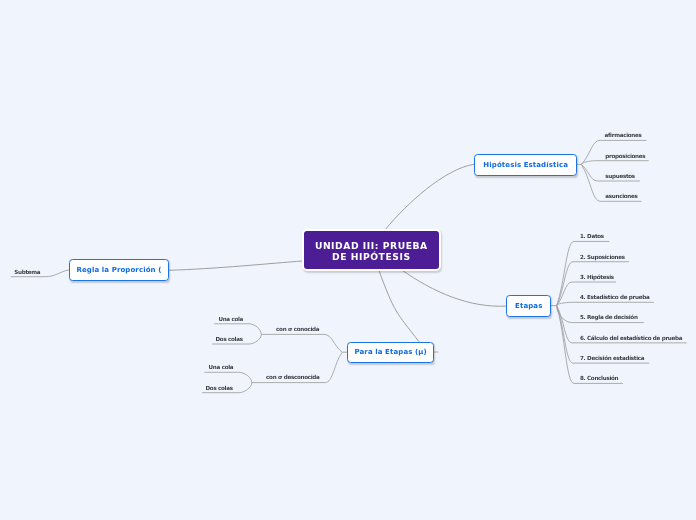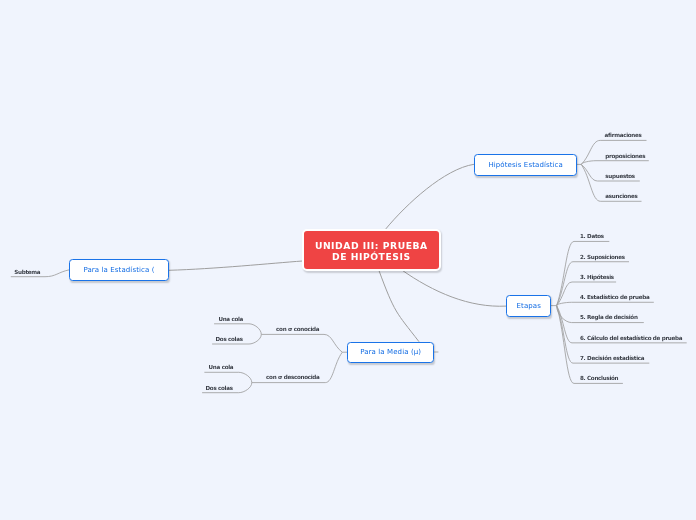--- a/index.html
+++ b/index.html
@@ -3,26 +3,26 @@
 <meta charset="utf-8">
 <title>UNIDAD III: PRUEBA DE HIPOTESIS</title>
 <style>
   html,body{margin:0;padding:0;}
   body{width:696px;height:520px;overflow:hidden;background:#f0f4fd;
        font-family:"DejaVu Sans",sans-serif;}
   #canvas{position:relative;width:696px;height:520px;transform:translateZ(0);}
   svg.links{position:absolute;left:0;top:0;width:696px;height:520px;overflow:visible;}
   .node{position:absolute;box-sizing:border-box;display:flex;align-items:center;
         justify-content:center;text-align:center;}
-  .root{background:#ef4444;border:2px solid #ffffff;border-radius:5px;color:#fff;
+  .root{background:#4c1d95;border:2px solid #ffffff;border-radius:5px;color:#fff;
         font-weight:bold;font-size:9.2px;letter-spacing:0.55px;line-height:10.8px;
         box-shadow:1px 1.2px 1.6px rgba(0,0,0,.16);}
   .rl{display:block;white-space:nowrap;}
   .topic{background:#ffffff;border:1.9px solid #1a73e8;border-radius:3.6px;color:#0f6ae3;
-         font-weight:normal;font-size:7.0px;letter-spacing:0.1px;white-space:nowrap;
+         font-weight:bold;font-size:7.0px;letter-spacing:0.1px;white-space:nowrap;
          box-shadow:1px 1.2px 1.6px rgba(0,0,0,.18);}
   .leaf{position:absolute;font-size:5.6px;font-weight:bold;color:#3c4049;
         white-space:nowrap;letter-spacing:-0.3px;line-height:6.2px;}
 </style>
 </head>
 <body>
 
 <div id="canvas">
 
   <svg class="links" id="links" viewBox="0 0 696 520">
@@ -63,24 +63,24 @@
   </div>
 
   <div id="topics">
       <div class="node topic" style="left: 474px; top: 153.8px; width: 103.4px; height: 21.9px;">
         <span>Hipótesis Estadística</span>
       </div>
       <div class="node topic" style="left: 506.2px; top: 295.3px; width: 45.2px; height: 21.3px; align-items: center;">
         <span>Etapas</span>
       </div>
       <div class="node topic" style="left: 346.9px; top: 341.7px; width: 87.6px; height: 21.6px;">
-        <span>Para la Media (μ)</span>
+        <span>Para la Etapas (μ)</span>
       </div>
       <div class="node topic" style="left: 69.1px; top: 259.2px; width: 99.8px; height: 21.4px;">
-        <span>Para la Estadística (</span>
+        <span>Regla la Proporción (</span>
       </div>
     </div>
   <div id="leaves">
       <div class="leaf" style="left: 604.5px; top: 132.25px;"><span>afirmaciones</span></div>
       <div class="leaf" style="left: 605.3px; top: 152.55px;"><span>proposiciones</span></div>
       <div class="leaf" style="left: 605.3px; top: 172.85px;"><span>supuestos</span></div>
       <div class="leaf" style="left: 605.3px; top: 193.15px;"><span>asunciones</span></div>
       <div class="leaf" style="left: 580px; top: 233.3px;"><span>1. Datos</span></div>
       <div class="leaf" style="left: 580px; top: 253.58px;"><span>2. Suposiciones</span></div>
       <div class="leaf" style="left: 580px; top: 273.86px;"><span>3. Hipótesis</span></div>

